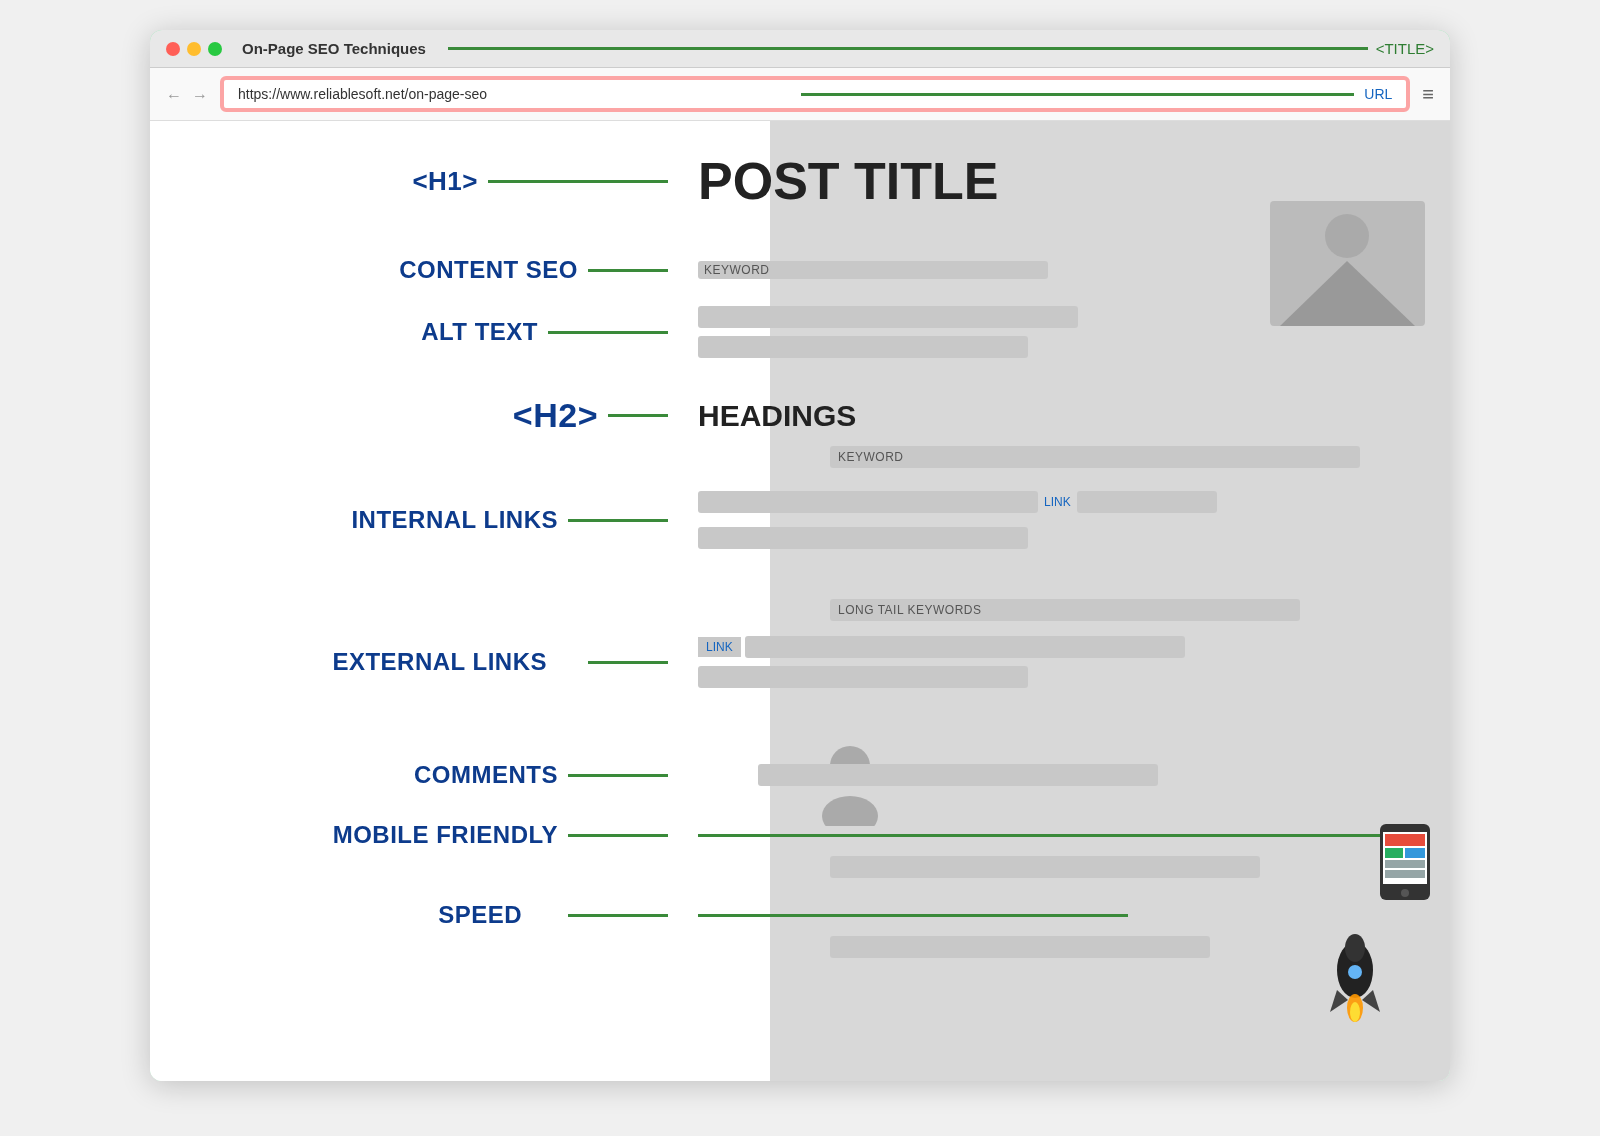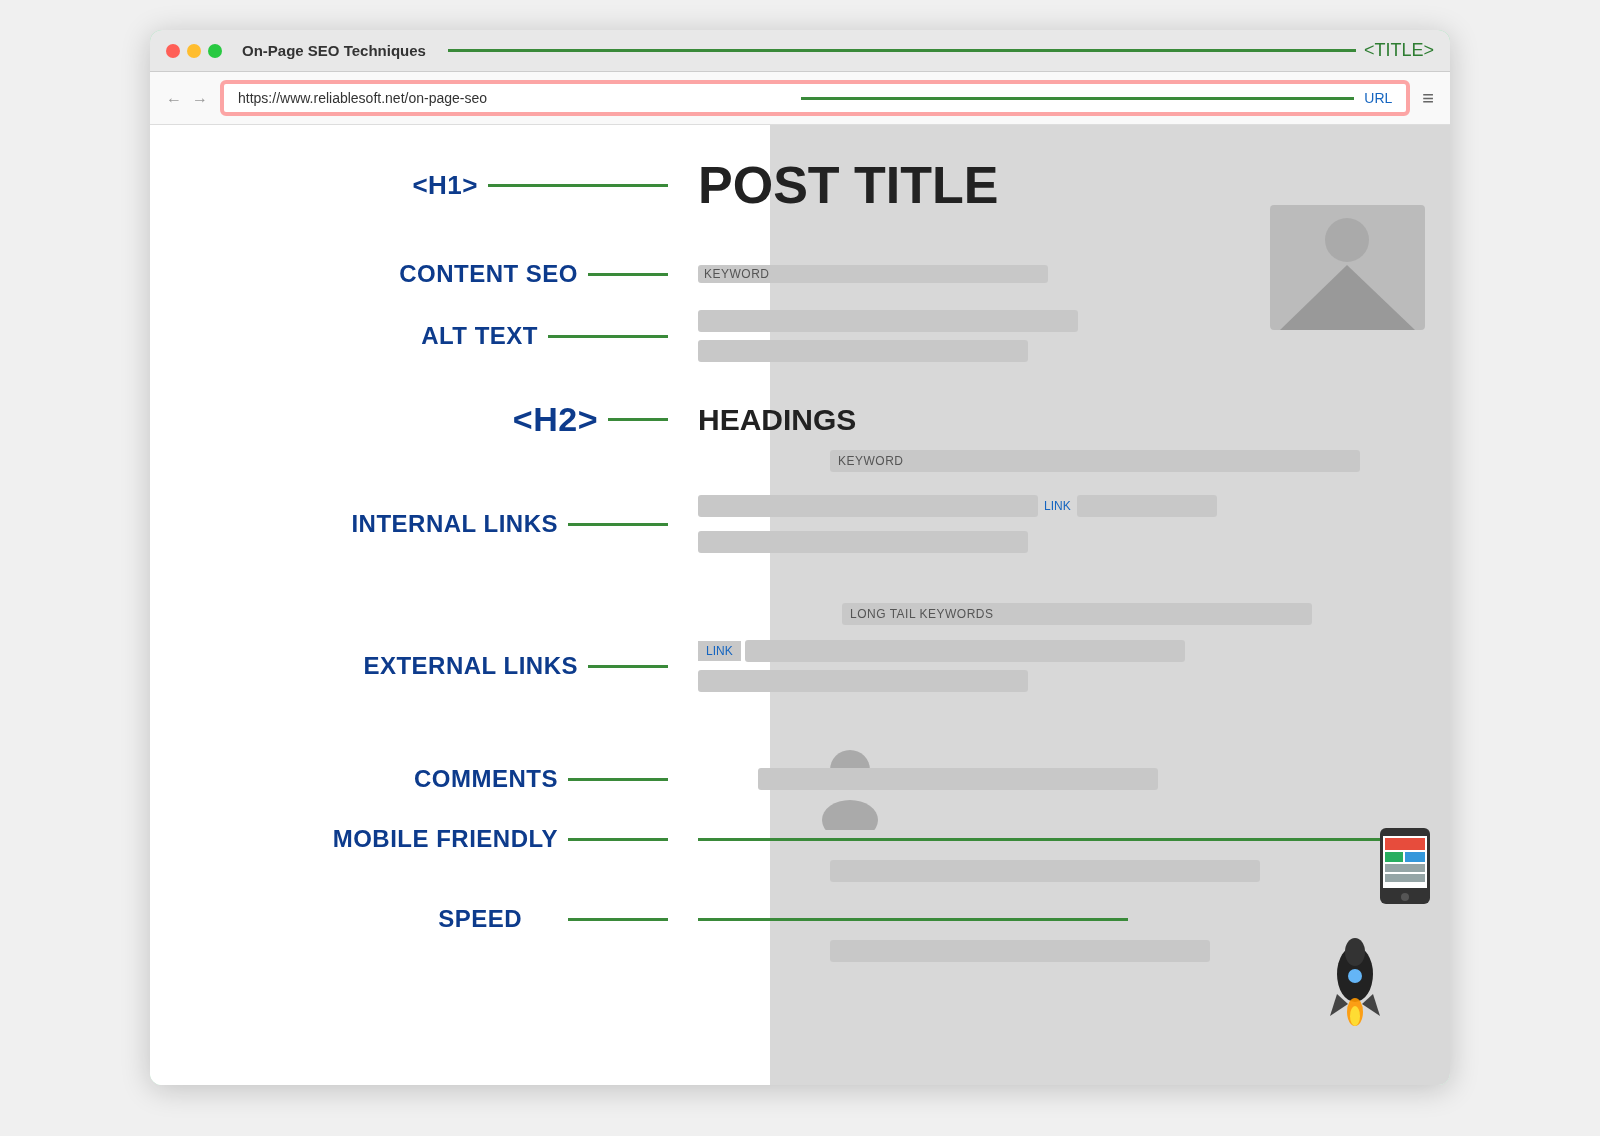--- a/index.html
+++ b/index.html
@@ -41,21 +41,21 @@
 
     .browser-title {
       font-size: 15px;
       font-weight: 600;
       color: #333;
       margin-left: 8px;
     }
 
     .title-tag {
       color: #2e7d32;
-      font-size: 18px;
+      font-size: 15px;
       font-weight: 500;
     }
 
     .browser-addressbar {
       background: #f9f9f9;
       padding: 8px 16px;
       display: flex;
       align-items: center;
       gap: 12px;
       border-bottom: 1px solid #ddd;
@@ -280,26 +280,26 @@
       <div class="right-content-area" style="display:flex; align-items:center; gap:6px; flex-direction:column; align-items:flex-start;">
         <div style="display:flex; align-items:center; gap:6px;">
           <div style="width:340px; height:22px; background:#c8c8c8; border-radius:3px;"></div>
           <span class="bar-link">LINK</span>
           <div style="width:140px; height:22px; background:#c8c8c8; border-radius:3px;"></div>
         </div>
         <div style="width:330px; height:22px; background:#c8c8c8; border-radius:3px; margin-top:8px;"></div>
       </div>
     </div>
 
-    <div style="position:absolute; left:680px; top:478px;margin-left:12px;">
+    <div style="position:absolute; left:680px; top:478px;">
       <span class="bar-text" style="width:470px; display:block; background:#c8c8c8; padding:4px 8px;">LONG TAIL KEYWORDS</span>
     </div>
 
     <div class="diagram-row" style="top:515px;">
-      <div class="label-area" style="padding-right:0;">
+      <div class="label-area" style="padding-right:0;gap:31px;">
         <span class="label-text" style="font-size:24px;">EXTERNAL LINKS</span>
         <div class="green-connector" style="width:80px; margin:0 10px;"></div>
       </div>
       <div class="right-content-area" style="display:flex; flex-direction:column; gap:8px; align-items:flex-start;">
         <div style="display:flex; align-items:center; gap:4px;">
           <span class="bar-link" style="background:#c8c8c8; padding:3px 8px;">LINK</span>
           <div style="width:440px; height:22px; background:#c8c8c8; border-radius:3px;"></div>
         </div>
         <div style="width:330px; height:22px; background:#c8c8c8; border-radius:3px;"></div>
       </div>

